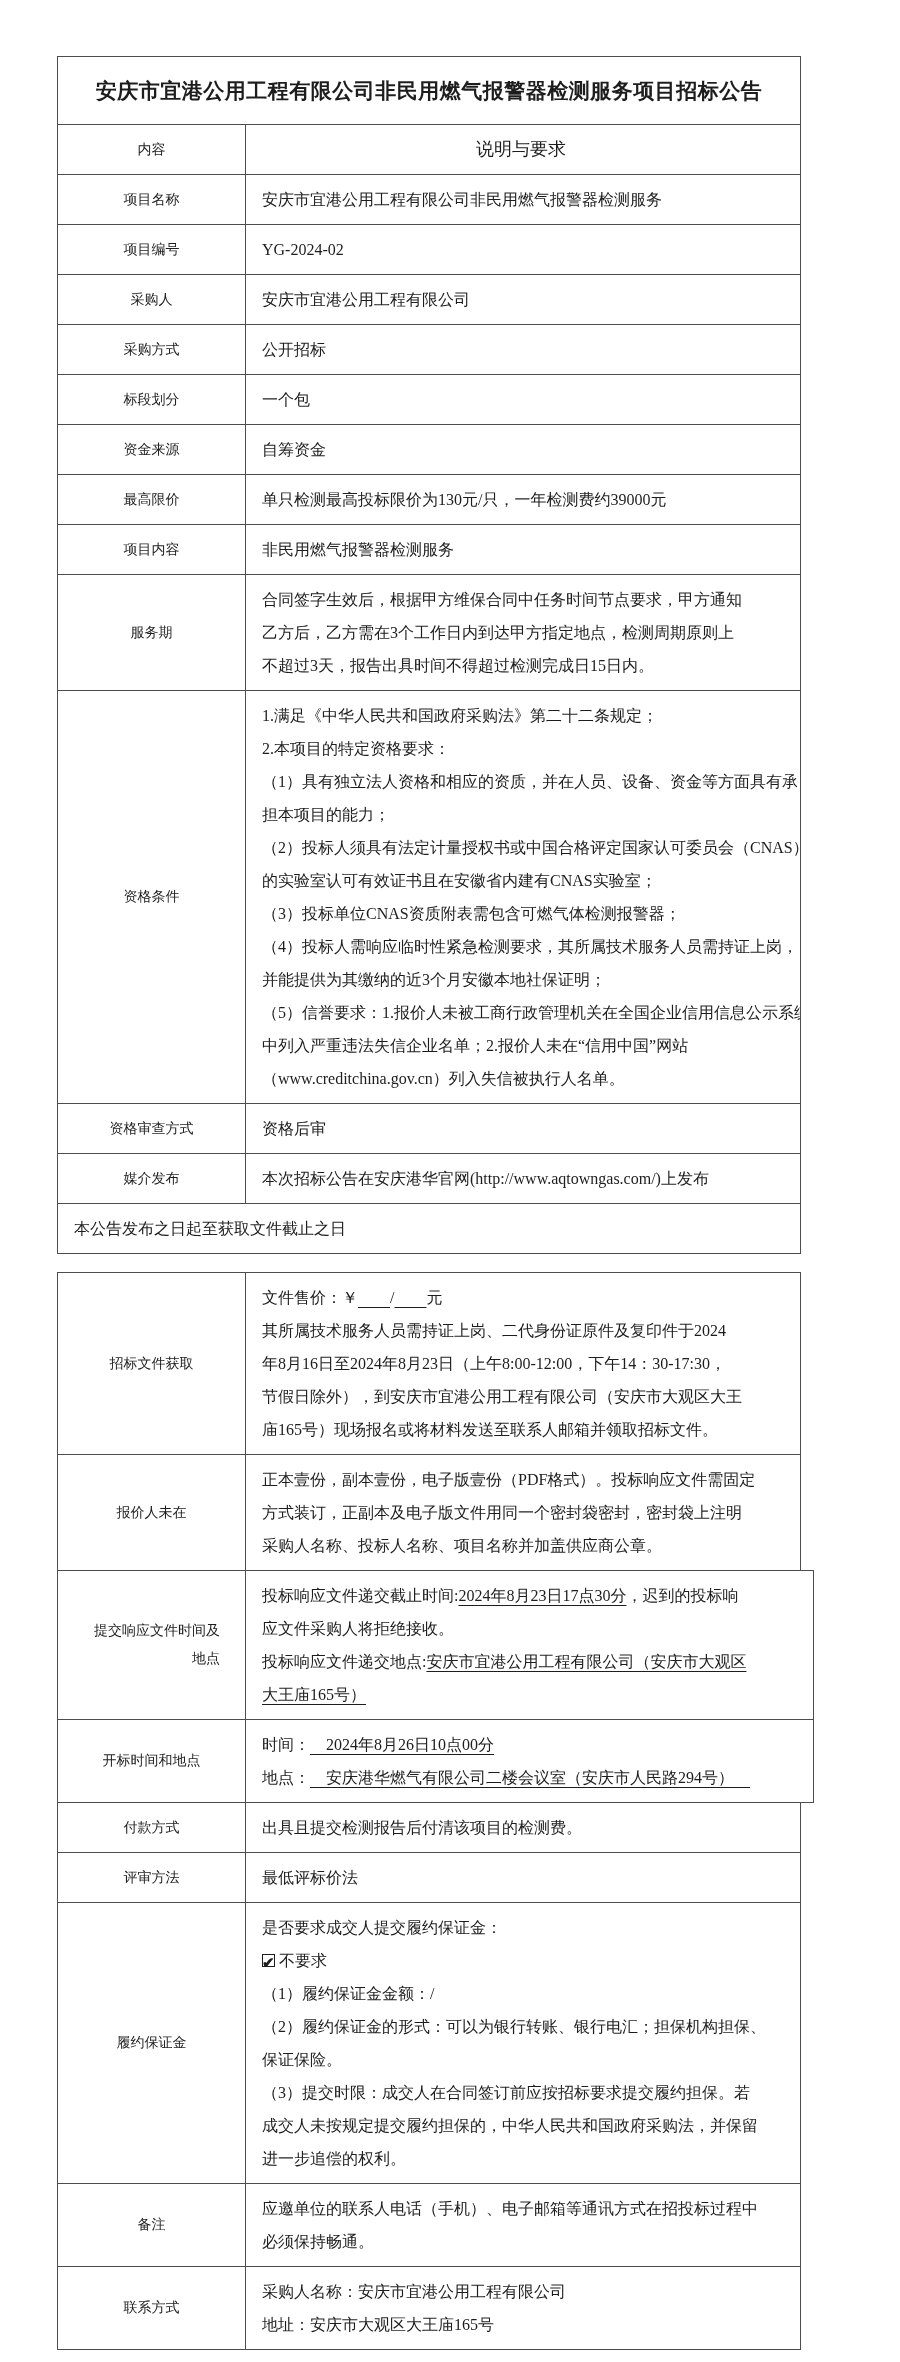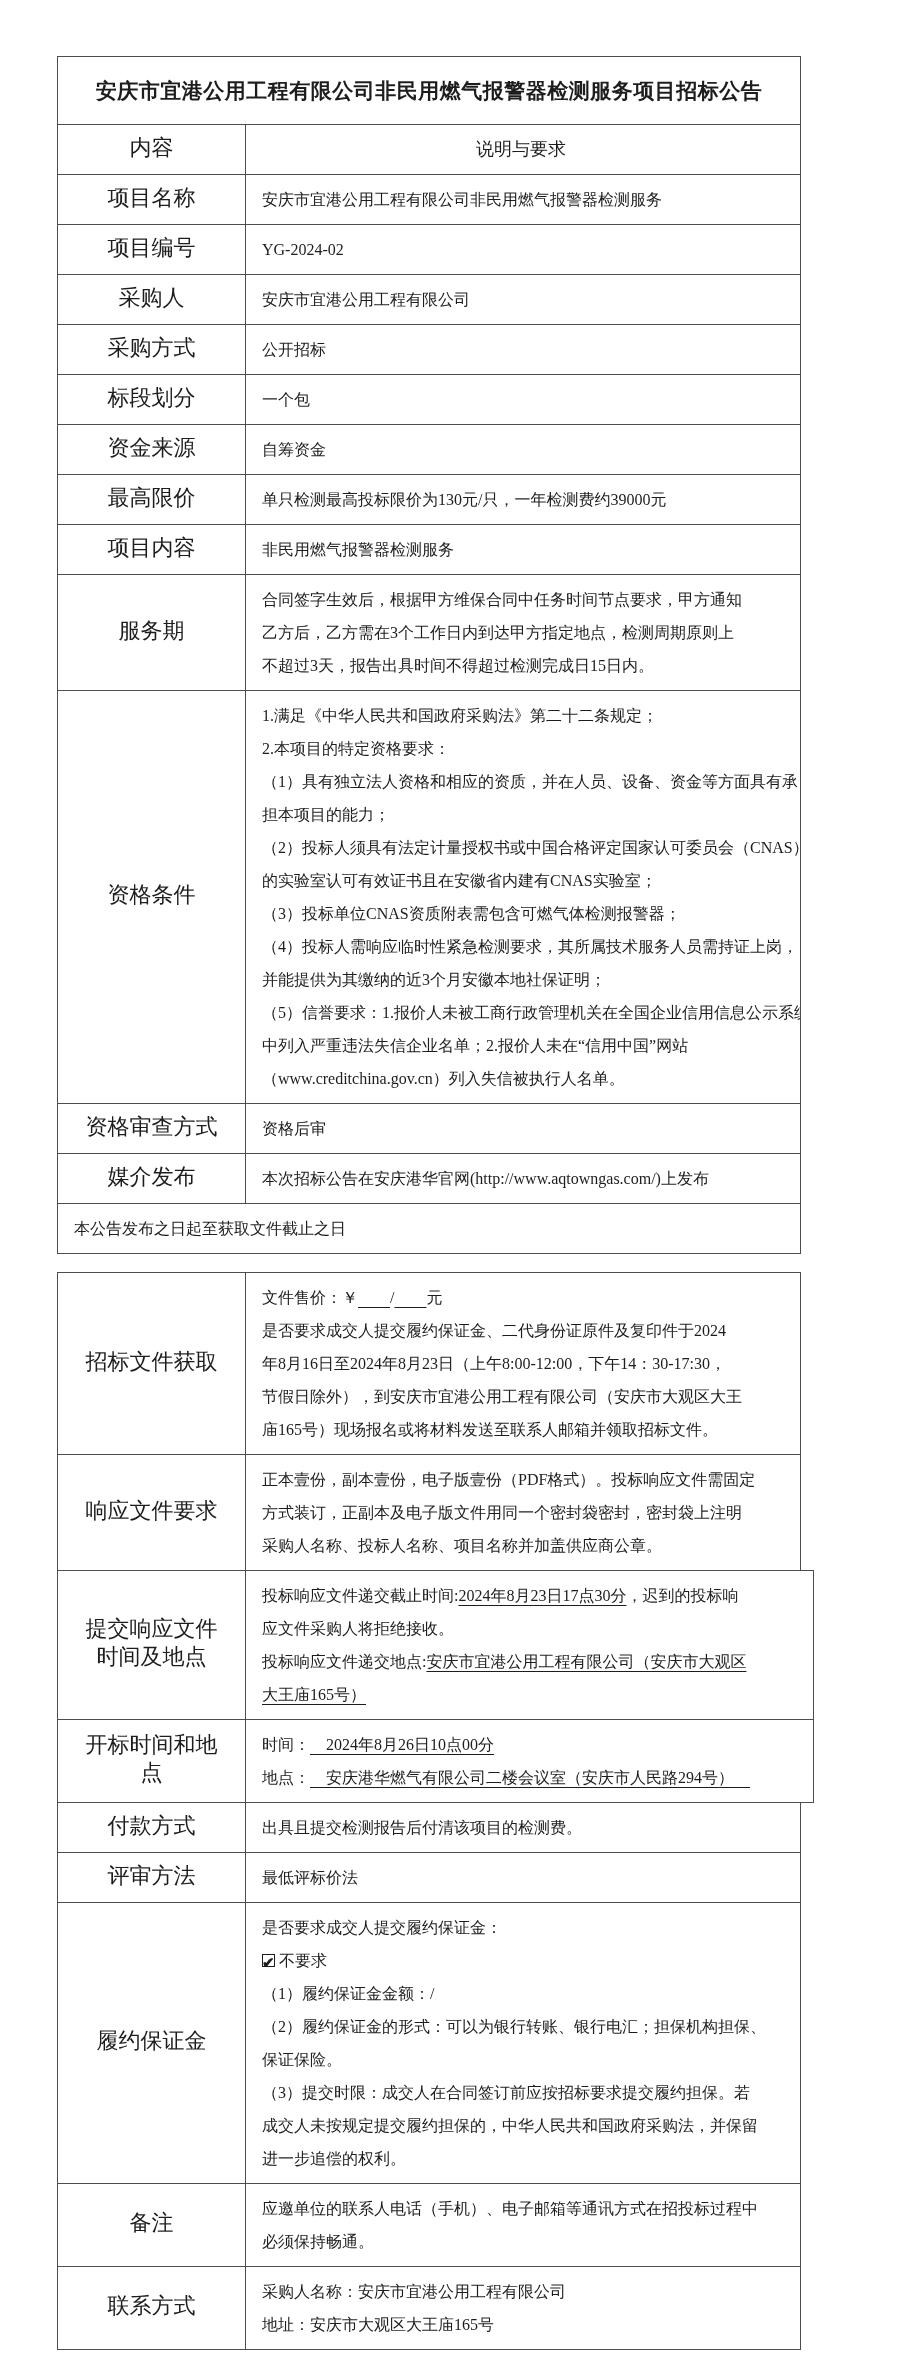--- a/index.html
+++ b/index.html
@@ -39,22 +39,22 @@
   }
   .doc-title{
     font-size:21px;font-weight:bold;
     text-align:center;letter-spacing:0.5px;
     width:100%;
   }
   .cell-label{
     flex:0 0 188px;box-sizing:border-box;
     border-right:1px solid #4d4d4d;
     display:flex;align-items:center;justify-content:center;
-    text-align:center;
-    font-size:22px;
+    text-align:right;
+    font-size:14px;
     padding:4px 25px;
     line-height:28px;
     font-family:Liberation Mono, monospace;
   }
   .cell-value{
     flex:1;box-sizing:border-box;
     display:flex;flex-direction:column;justify-content:center;
     padding:8px 4px 8px 16px;
     font-size:16px;
     overflow:hidden;
@@ -178,28 +178,28 @@
           <div class="cell-value">
             <div class="line"><span class="">本公告发布之日起至获取文件截止之日</span></div>
           </div>
         </div>
       </div>
       <div class="tbl">
         <div class="row">
           <div class="cell-label">招标文件获取</div>
           <div class="cell-value">
             <div class="line"><span class="">文件售价：￥</span><span class="u">　　</span><span class="">/</span><span class="u">　　</span><span class="">元</span></div>
-            <div class="line"><span class="">是否要求成交人提交履约保证金、二代身份证原件及复印件于2024</span></div>
+            <div class="line"><span class="">其所属技术服务人员需持证上岗、二代身份证原件及复印件于2024</span></div>
             <div class="line"><span class="">年8月16日至2024年8月23日（上午8:00-12:00，下午14：30-17:30，</span></div>
             <div class="line"><span class="">节假日除外），到安庆市宜港公用工程有限公司（安庆市大观区大王</span></div>
             <div class="line"><span class="">庙165号）现场报名或将材料发送至联系人邮箱并领取招标文件。</span></div>
           </div>
         </div>
         <div class="row">
-          <div class="cell-label">响应文件要求</div>
+          <div class="cell-label">报价人未在</div>
           <div class="cell-value">
             <div class="line"><span class="">正本壹份，副本壹份，电子版壹份（PDF格式）。投标响应文件需固定</span></div>
             <div class="line"><span class="">方式装订，正副本及电子版文件用同一个密封袋密封，密封袋上注明</span></div>
             <div class="line"><span class="">采购人名称、投标人名称、项目名称并加盖供应商公章。</span></div>
           </div>
         </div>
         <div class="row wide">
           <div class="cell-label">提交响应文件时间及地点</div>
           <div class="cell-value">
             <div class="line"><span class="">投标响应文件递交截止时间:</span><span class="u">2024年8月23日17点30分</span><span class="">，迟到的投标响</span></div>

